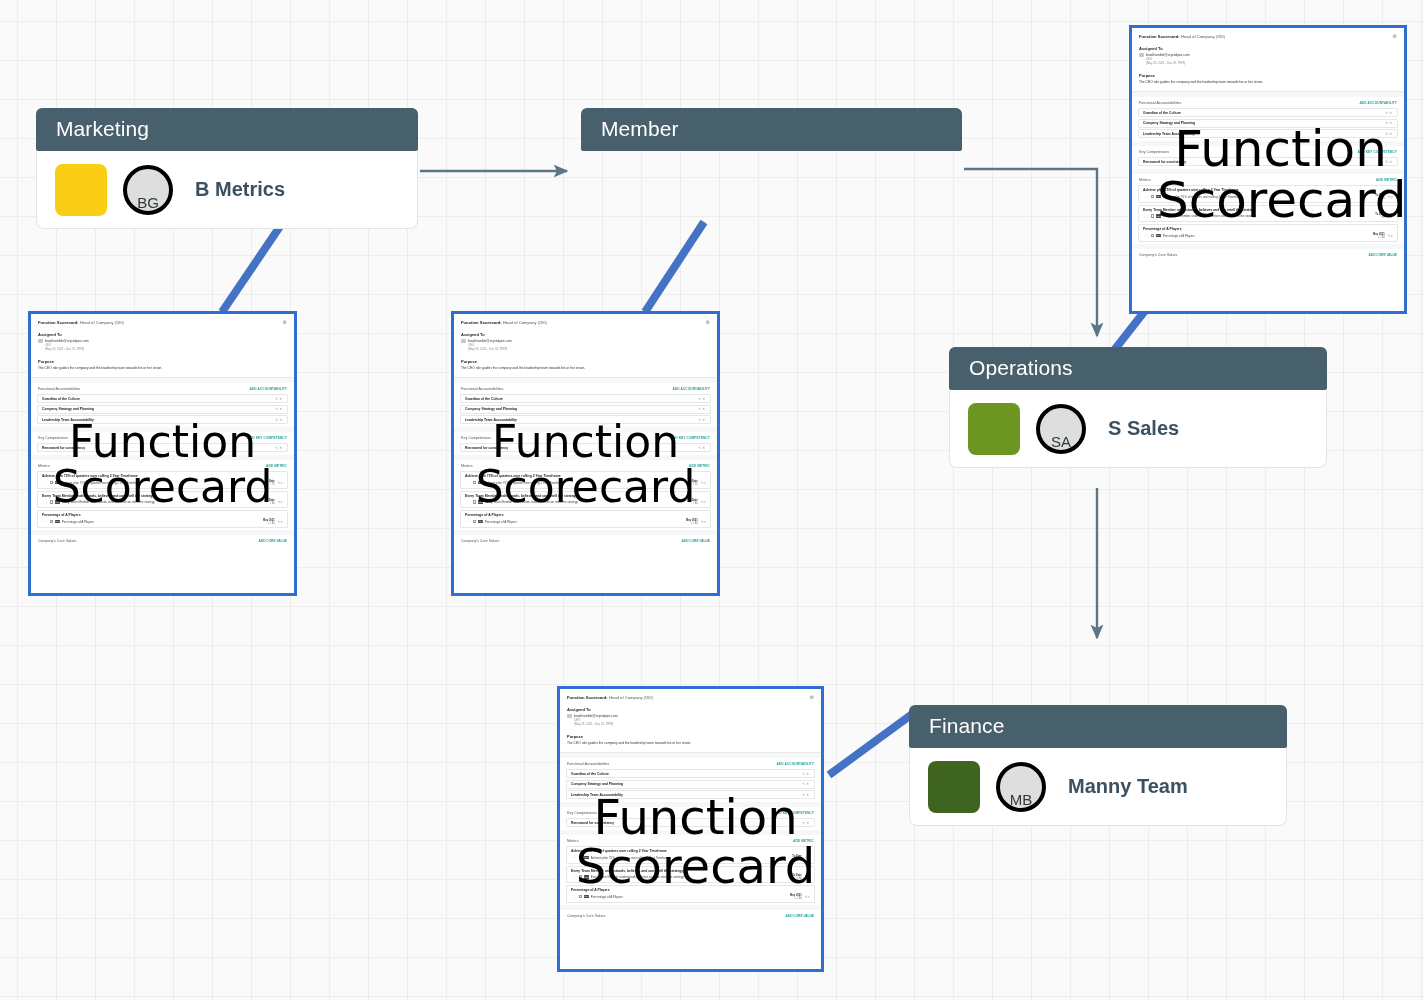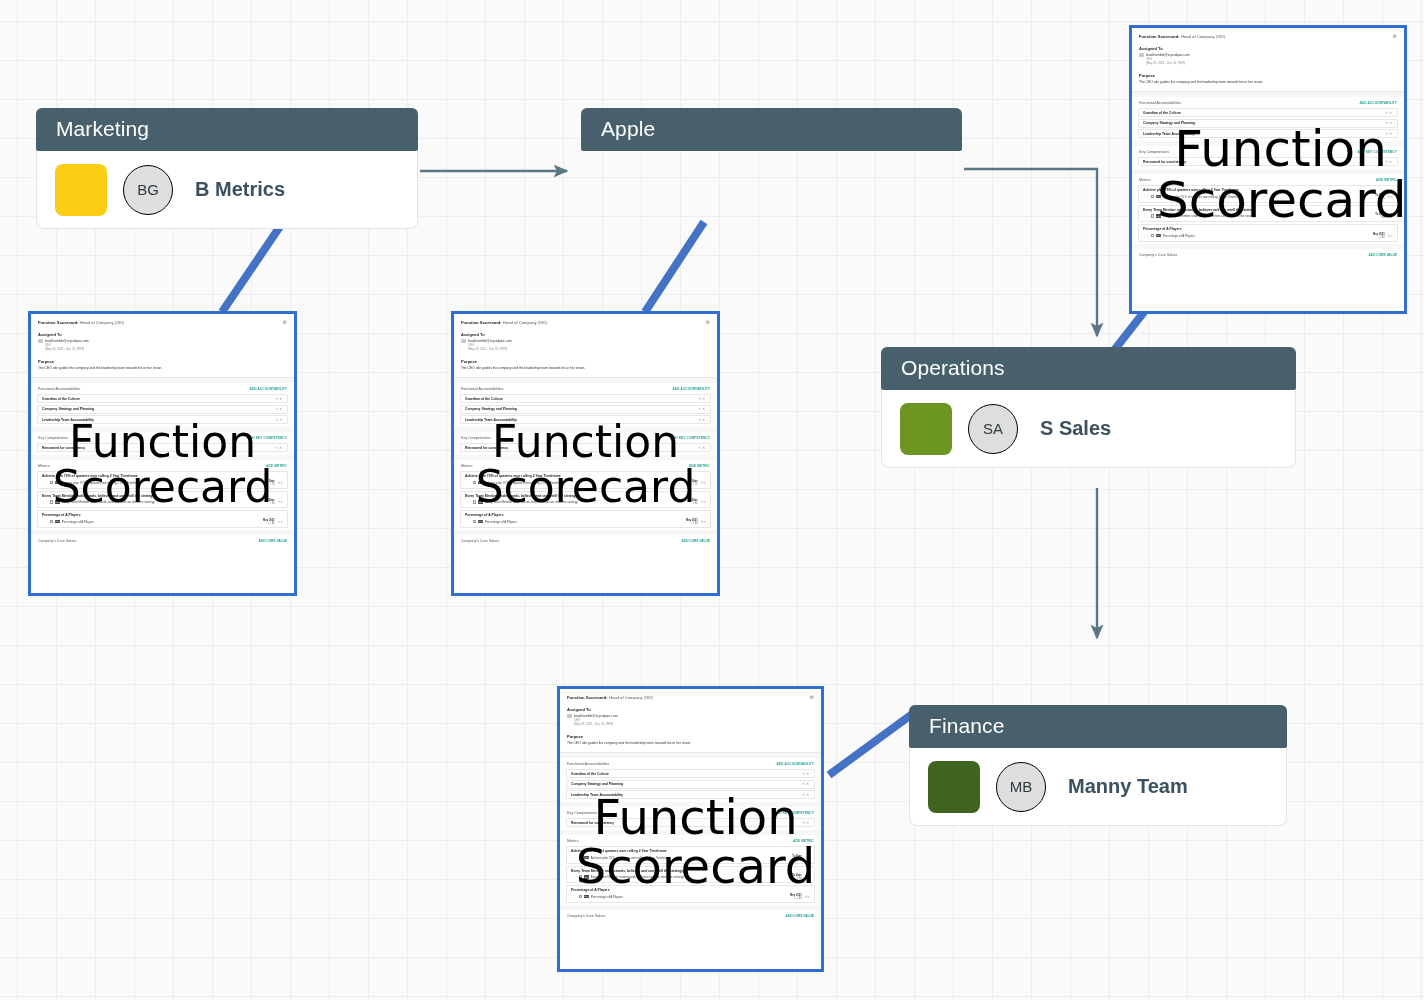--- a/index.html
+++ b/index.html
@@ -54,25 +54,25 @@
   }
   .swatch {
     width: 52px; height: 52px;
     border-radius: 8px;
     flex: 0 0 auto;
   }
   .avatar {
     width: 50px; height: 50px;
     border-radius: 50%;
     background: #dedede;
-    border: 1px solid #000000;
+    border: 4px solid #000000;
     color: #2f3a3f;
     font-size: 15px;
     font-weight: 500;
-    display: flex; align-items: center; justify-content: center;
+    display: flex; align-items: flex-end; justify-content: center;
     flex: 0 0 auto;
   }
   .person-name {
     font-size: 20px;
     font-weight: bold;
     color: #3c5160;
     margin-left: 6px;
   }
 
   
@@ -192,25 +192,25 @@
       <div class="swatch" style="background:#f9ce15"></div>
       <div class="avatar">
         <span>BG</span>
       </div>
       <div class="person-name">B Metrics</div>
     </div>
   </div>
 
   <div class="node" style="left:581px; top:108px; width:381px;">
     <div class="node-header">
-      <span>Apple</span>
+      <span>Member</span>
     </div>
   </div>
 
-  <div class="node" style="left:881px; top:347px; width:415px;">
+  <div class="node" style="left:949px; top:347px; width:378px;">
     <div class="node-header">
       <span>Operations</span>
     </div>
     <div class="node-body">
       <div class="swatch" style="background:#6d9522"></div>
       <div class="avatar">
         <span>SA</span>
       </div>
       <div class="person-name">S Sales</div>
     </div>

